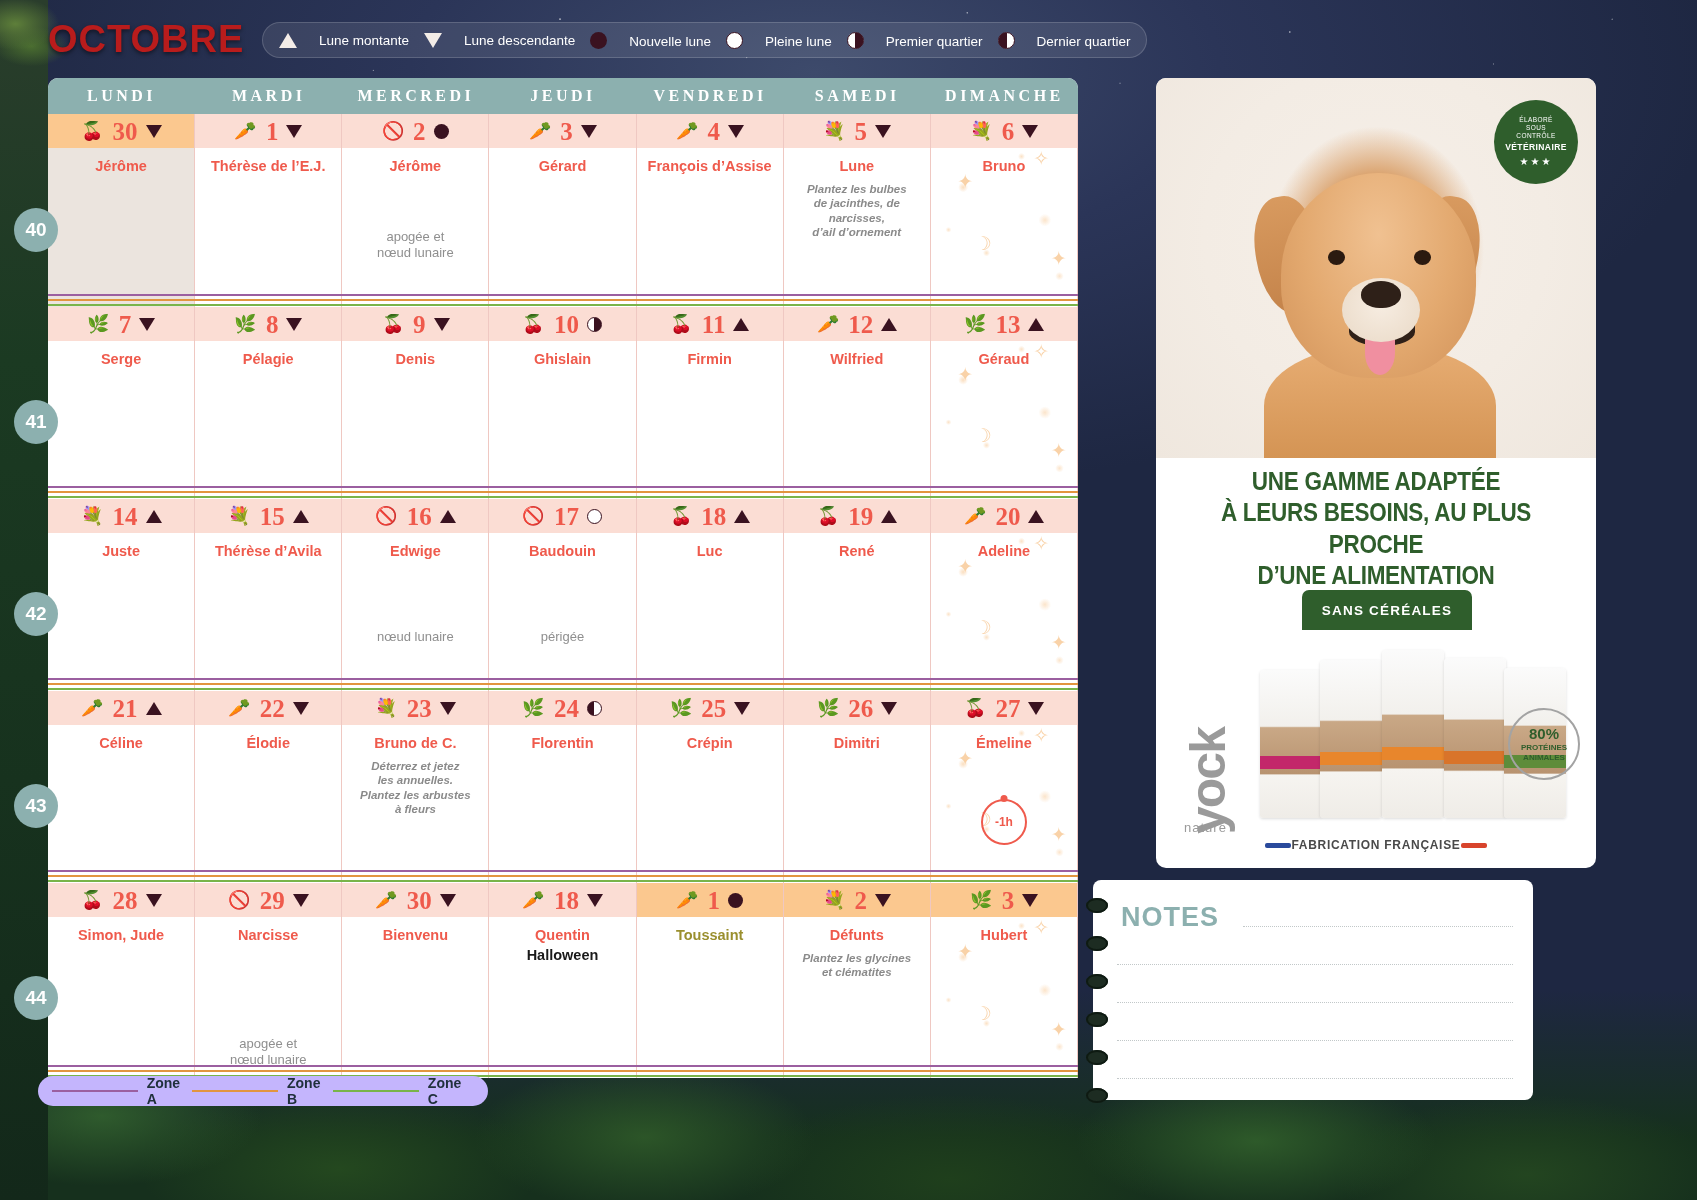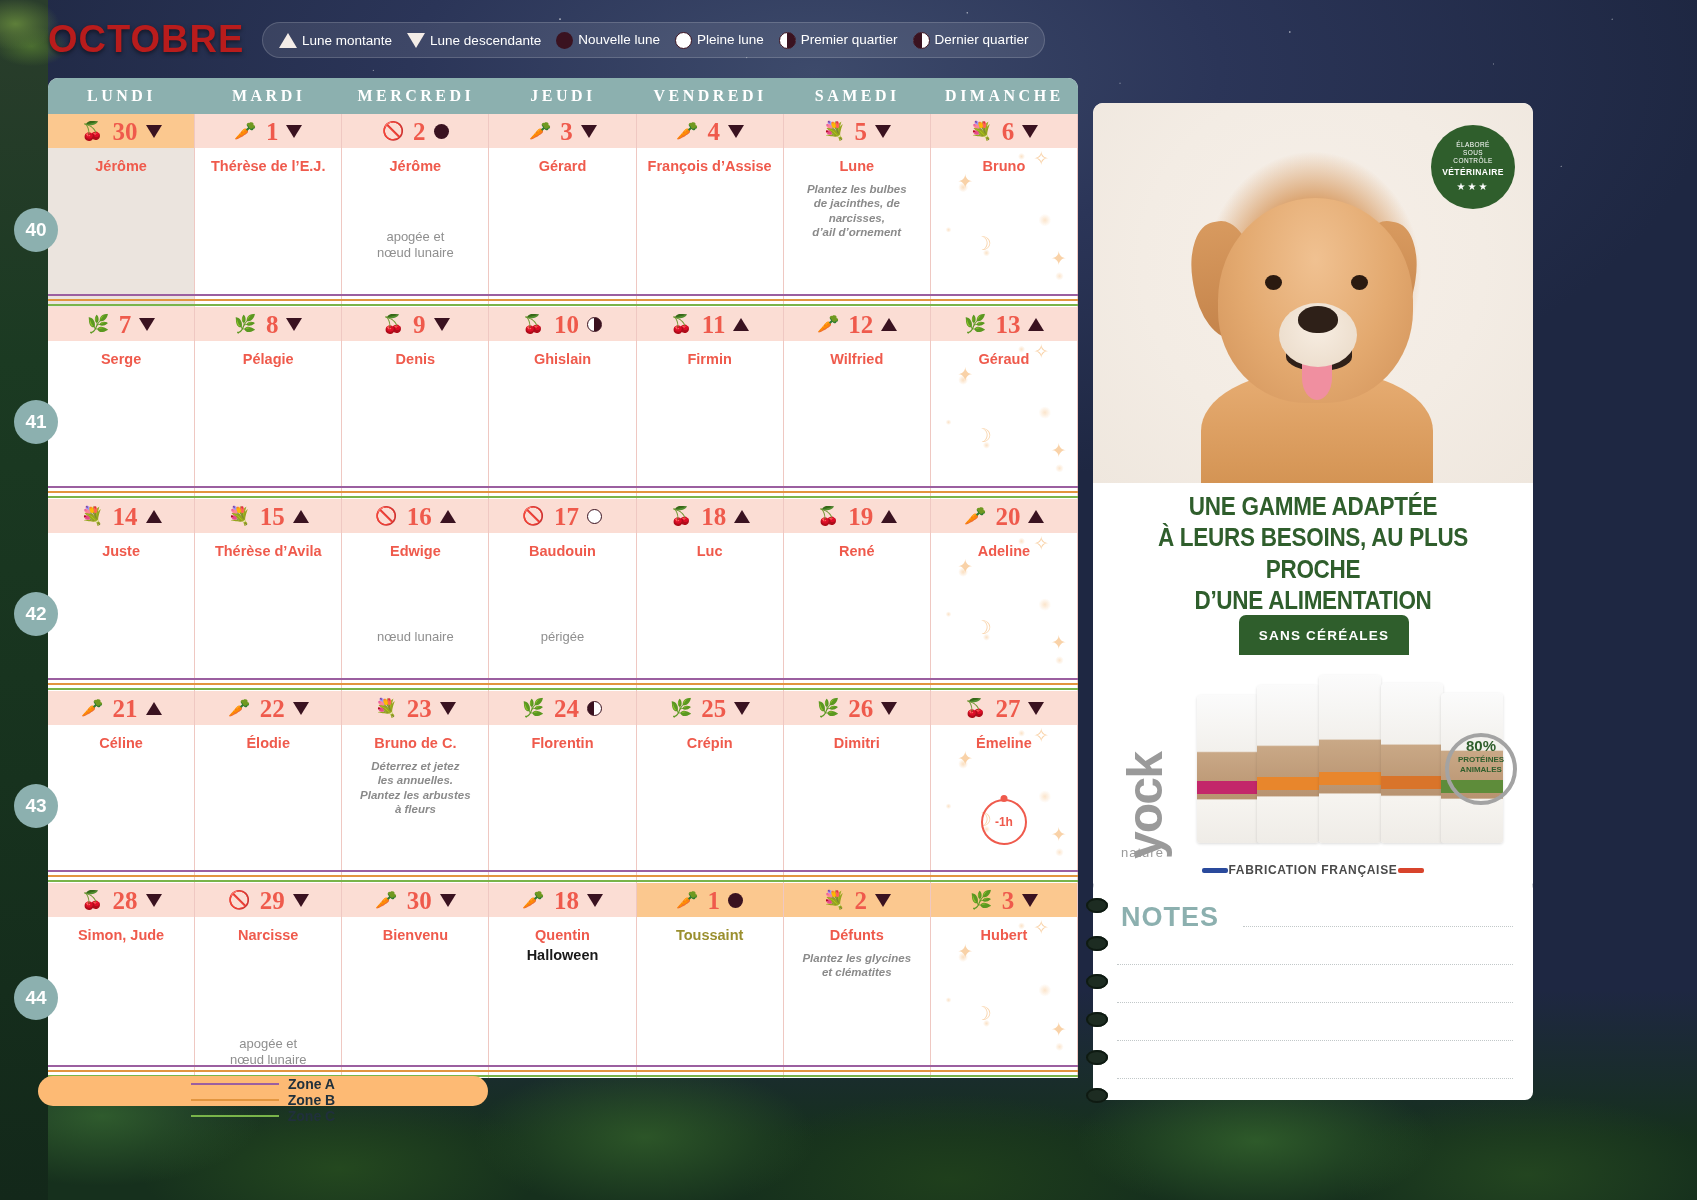--- a/index.html
+++ b/index.html
@@ -67,21 +67,21 @@
     text-shadow: 0 2px 4px rgba(0,0,0,.5);
   }
   .moon-legend {
     position: absolute; left: 262px; top: 22px;
     height: 36px; border-radius: 18px;
     background: rgba(255,255,255,.09);
     border: 1px solid rgba(255,255,255,.16);
     display: flex; align-items: center; gap: 5px;
     padding: 0 16px;
   }
-  .ml-item { display: flex; align-items: flex-start; gap: 5px; margin-right: 10px; }
+  .ml-item { display: flex; align-items: flex-end; gap: 22px; margin-right: 10px; }
   .ml-item:last-child { margin-right: 0; }
   .ml-label { color: #fff; font-size: 13.5px; white-space: nowrap; }
   .tri-up {
     width: 0; height: 0; border-left: 9px solid transparent;
     border-right: 9px solid transparent; border-bottom: 15px solid #f3ece7;
   }
   .tri-down {
     width: 0; height: 0; border-left: 9px solid transparent;
     border-right: 9px solid transparent; border-top: 15px solid #f3ece7;
   }
@@ -206,36 +206,36 @@
   }
   .clock-ico::before {
     content: ""; position: absolute; top: -6px; left: 50%;
     transform: translateX(-50%); width: 7px; height: 7px;
     border-radius: 50%; background: #ef5a4c;
   }
 
   
   .zone-legend {
     position: absolute; left: 38px; top: 1076px;
-    width: 450px; height: 30px; background: #fdba74;
+    width: 450px; height: 30px; background: #c4b5fd;
     border-radius: 15px; display: flex; align-items: center;
-    justify-content: space-around; padding: 0 14px; z-index: 9; flex-direction: column;
+    justify-content: space-around; padding: 0 14px; z-index: 9;
   }
   .zitem { display: flex; align-items: center; gap: 9px; }
   .zline { width: 88px; height: 2px; }
   .zline.a { background: #9b5fa0; }
   .zline.b { background: #e2953f; }
   .zline.c { background: #79b44a; }
   .zlabel { font-size: 14px; font-weight: bold; color: #20303c; }
 
   
   .ad {
-    position: absolute; left: 1093px; top: 78px;
+    position: absolute; left: 1156px; top: 78px;
     width: 440px; height: 790px; background: #ffffff;
-    border-radius: 10px; overflow: hidden; margin-top: 25px;
+    border-radius: 10px; overflow: hidden;
   }
   .ad-photo {
     position: absolute; left: 0; top: 0; width: 440px; height: 380px;
     background:
       radial-gradient(ellipse 150px 170px at 50% 45%, #e8b07a 0%, #d99f68 42%, rgba(240,230,220,0) 72%),
       radial-gradient(circle at 50% 42%, #f6efe8 0%, #f3ece4 55%, #efe7de 100%);
     overflow: hidden;
   }
   .dog-head {
     position: absolute; left: 125px; top: 95px; width: 195px; height: 205px;
@@ -300,23 +300,23 @@
   .bag.b2 { left: 60px;  height: 158px; }
   .bag.b2::after { background:#e8862c; }
   .bag.b3 { left: 122px; height: 168px; }
   .bag.b3::after { background:#e8862c; }
   .bag.b4 { left: 184px; height: 160px; }
   .bag.b4::after { background:#d9742a; }
   .bag.b5 { left: 244px; height: 150px; }
   .bag.b5::after { background:#5e8c3a; }
   .protein-badge {
     position: absolute; right: 16px; top: 630px; width: 72px; height: 72px;
-    border-radius: 50%; border: 4px solid #a3a3a3; color: #2f5e2c;
+    border-radius: 50%; border: 2px solid #a3a3a3; color: #2f5e2c;
     display: flex; flex-direction: column; align-items: center;
-    font-size: 8px; font-weight: bold;
+    justify-content: center; font-size: 8px; font-weight: bold;
     text-align: center; line-height: 1.2;
   }
   .protein-badge .pb-big { font-size: 15px; }
   .made-fr {
     position: absolute; left: 0; right: 0; bottom: 16px;
     display: flex; align-items: center; justify-content: center; gap: 0;
   }
   .fr-bar { width: 26px; height: 5px; border-radius: 2px; }
   .fr-bar.blue { background: #2a4a9c; }
   .fr-bar.red  { background: #d8442c; }

